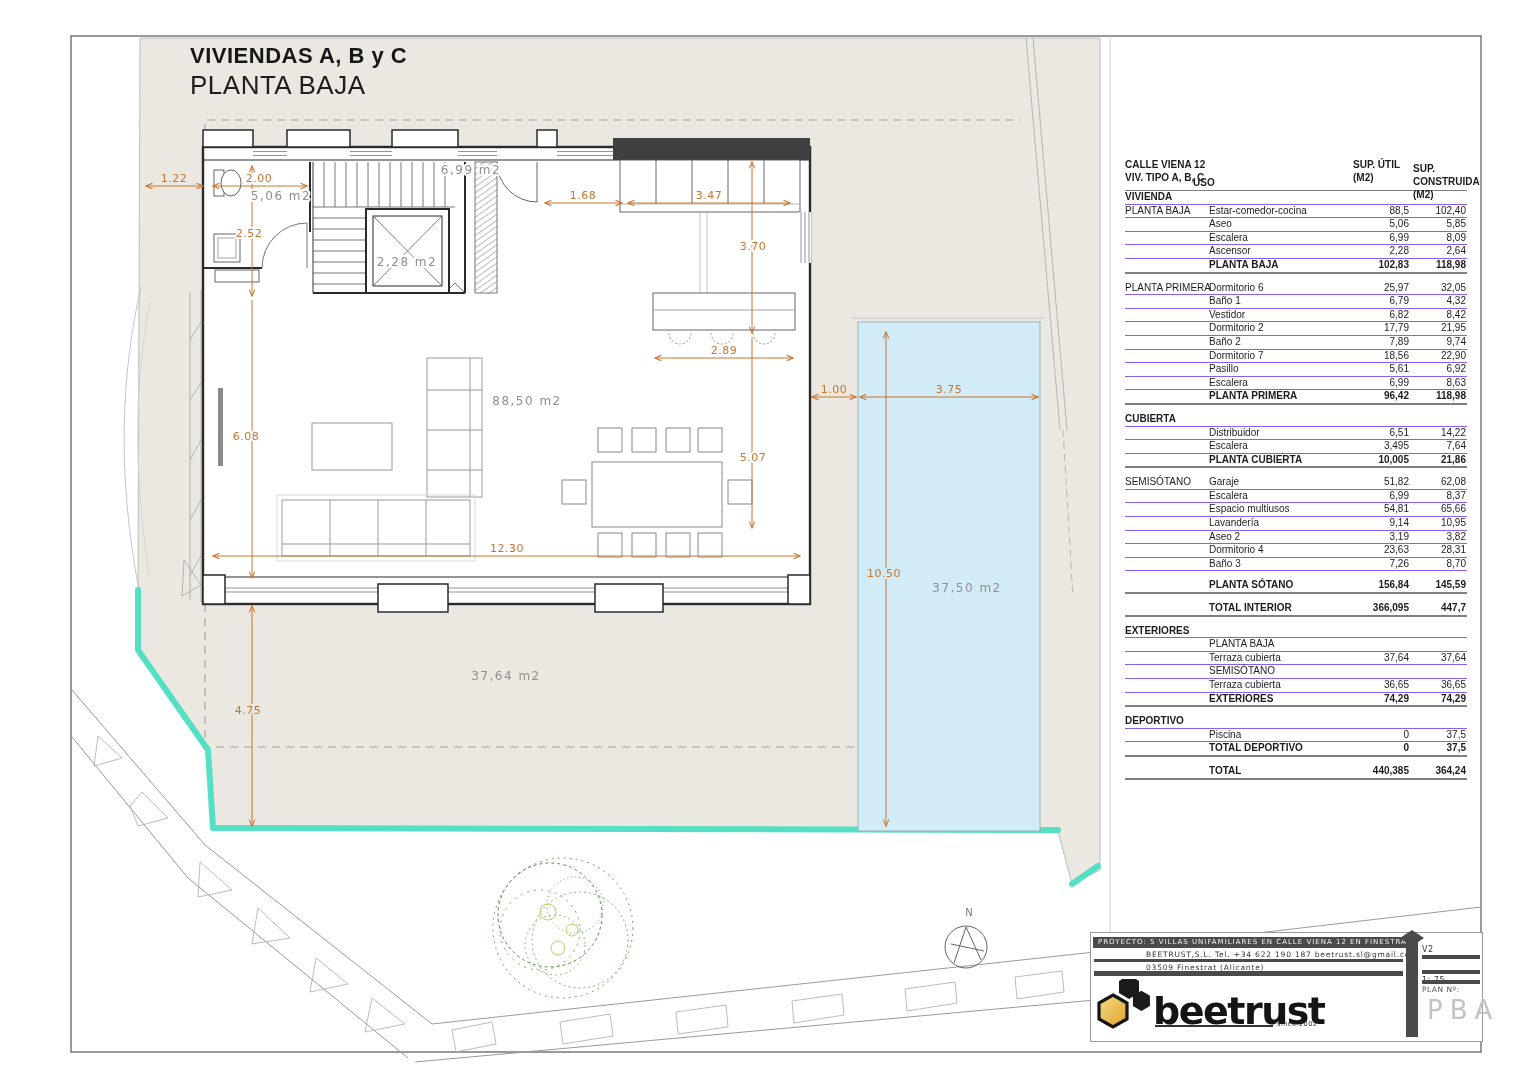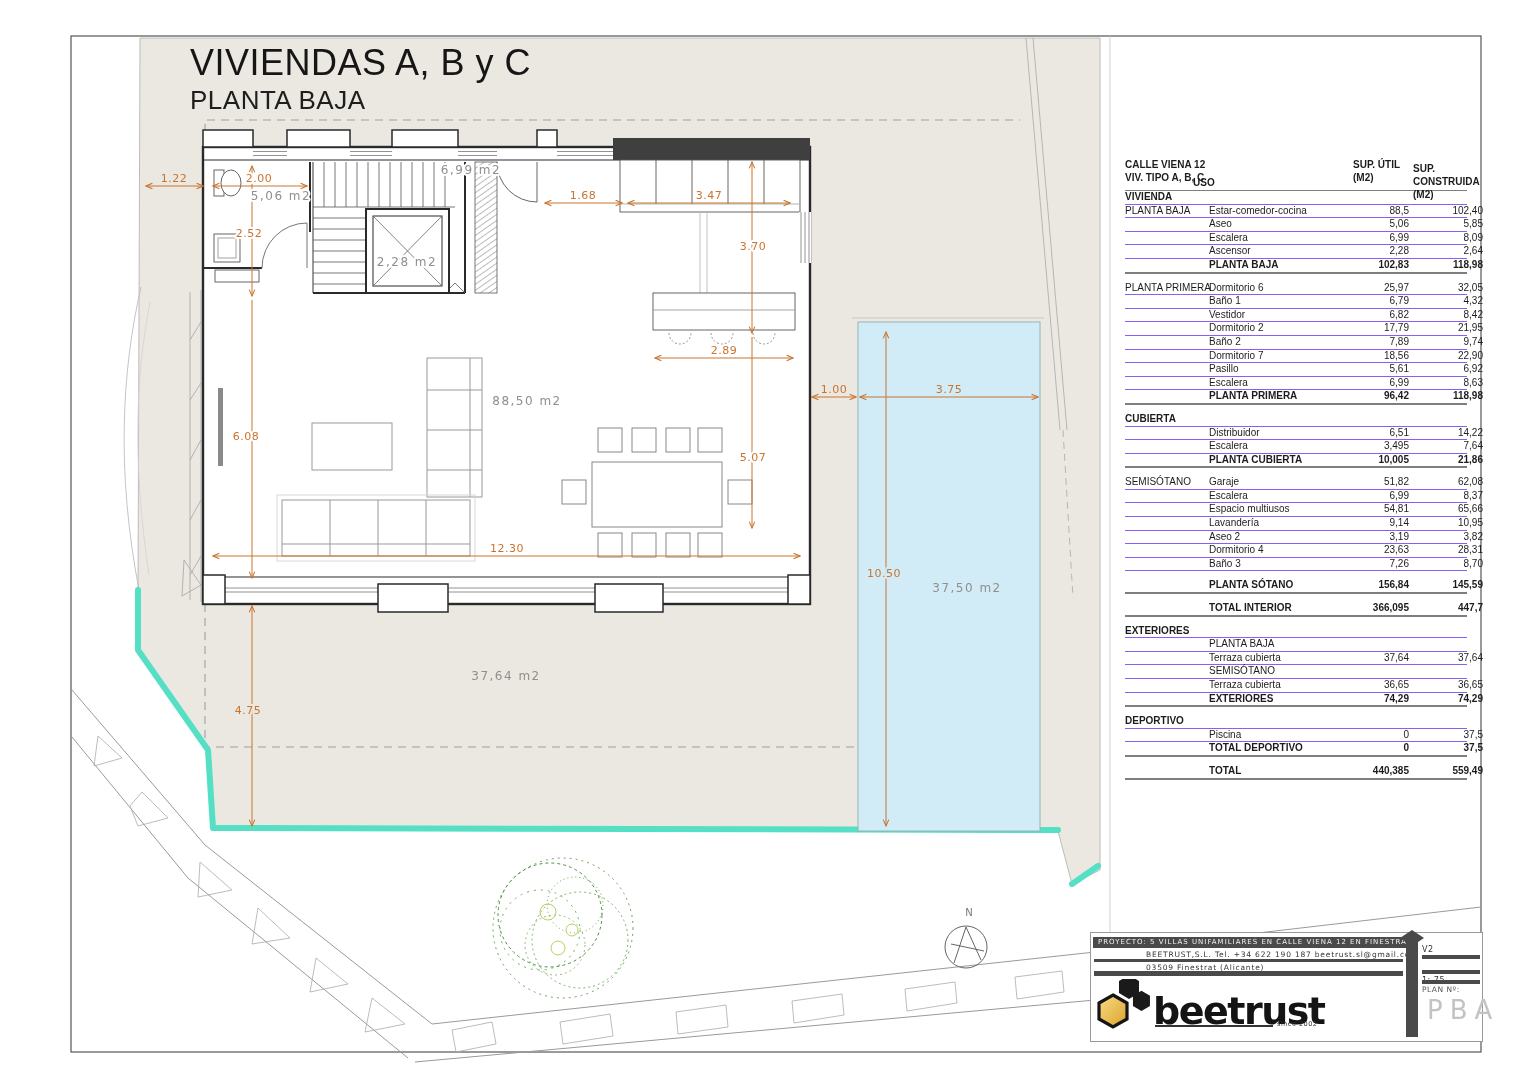--- a/index.html
+++ b/index.html
@@ -2,21 +2,21 @@
 <html><head>
 <meta charset="utf-8">
 <style>
   html,body{margin:0;padding:0;background:#fff;}
   #sheet{position:relative;width:1527px;height:1080px;background:#ffffff;overflow:hidden;
          font-family:"Liberation Sans",sans-serif;}
   #plan-svg{position:absolute;left:0;top:0;}
 
   
   #drawing-title{position:absolute;left:190px;top:44px;color:#161616;}
-  #drawing-title .t1{font-size:36px;font-weight:normal;letter-spacing:.5px;line-height:1.05;}
+  #drawing-title .t1{font-size:22px;font-weight:bold;letter-spacing:.5px;line-height:1.05;}
   #drawing-title .t2{font-size:26px;font-weight:400;letter-spacing:.5px;color:#1e1e1e;margin-top:3px;}
 
   
   text{font-family:"DejaVu Sans",sans-serif;}
   .dim{fill:#c8742f;font-size:11px;text-anchor:middle;letter-spacing:.5px;
        paint-order:stroke;stroke-width:4px;stroke-linejoin:round;}
   .halo-w{stroke:#ffffff;} .halo-b{stroke:#ebe8e1;} .halo-p{stroke:#d2ecf7;}
   .area{fill:#8f8f8f;font-size:12px;text-anchor:middle;letter-spacing:1.5px;
         paint-order:stroke;stroke-width:4px;stroke-linejoin:round;}
   .north{fill:#777;font-size:10px;text-anchor:middle;}
@@ -26,21 +26,21 @@
   #areas-table .thead{position:relative;height:32px;border-bottom:1.5px solid #7e7e7e;font-weight:bold;}
   .th-c1{position:absolute;left:0;top:0;white-space:pre-line;line-height:1.3;}
   .th-c2{position:absolute;left:68px;bottom:2px;}
   .th-v1{position:absolute;left:228px;top:0;white-space:pre-line;line-height:1.3;}
   .th-v2{position:absolute;left:288px;top:4px;white-space:pre-line;line-height:1.3;}
   .trow{position:relative;height:12.6px;line-height:12.6px;border-bottom:1px solid #8b5cf6;white-space:nowrap;}
   .trow span{position:absolute;top:0;height:100%;}
   .trow .c1{left:0;width:84px;}
   .trow .c2{left:84px;width:112px;}
   .trow .v1{left:196px;width:88px;text-align:right;}
-  .trow .v2{left:284px;width:74px;text-align:right;}
+  .trow .v2{left:284px;width:57px;text-align:right;}
   .trow.gap{height:8px;border-bottom:none;}
   .trow.bold{border-bottom:2px solid #7f7f7f;}
   .trow.bold .c2,.trow.bold .v1,.trow.bold .v2{font-weight:bold;}
   .trow.bold1 .c1{font-weight:bold;}
 
   
   #title-block{position:absolute;left:1090px;top:932px;width:391px;height:108px;background:#fff;
                border:1px solid #9a9a9a;font-family:"DejaVu Sans",sans-serif;}
   .tb-bar{position:absolute;background:#4a4a4a;}
   #tb-project{left:2px;top:4px;width:313px;height:11px;color:#f2f2f2;font-size:7px;letter-spacing:1px;
@@ -594,21 +594,21 @@
         <div class="trow gap">
         <span class="c1"></span>
         <span class="c2"></span>
         <span class="v1"></span>
         <span class="v2"></span>
       </div>
         <div class="trow bold">
         <span class="c1"></span>
         <span class="c2">TOTAL</span>
         <span class="v1">440,385</span>
-        <span class="v2">559,49</span>
+        <span class="v2">364,24</span>
       </div>
       </div>
 </div>
 
 <div id="title-block">
   <div class="tb-bar" id="tb-project">PROYECTO:  5  VILLAS  UNIFAMILIARES  EN  CALLE  VIENA  12  EN  FINESTRAT</div>
   <svg id="tb-bowtie" width="32" height="16">
     <polygon points="16,0 28,8 16,16 4,8" fill="#4a4a4a"></polygon>
   </svg>
   <div id="tb-contact">BEETRUST,S.L.   Tel.  +34  622  190  187     beetrust.sl@gmail.com</div>

